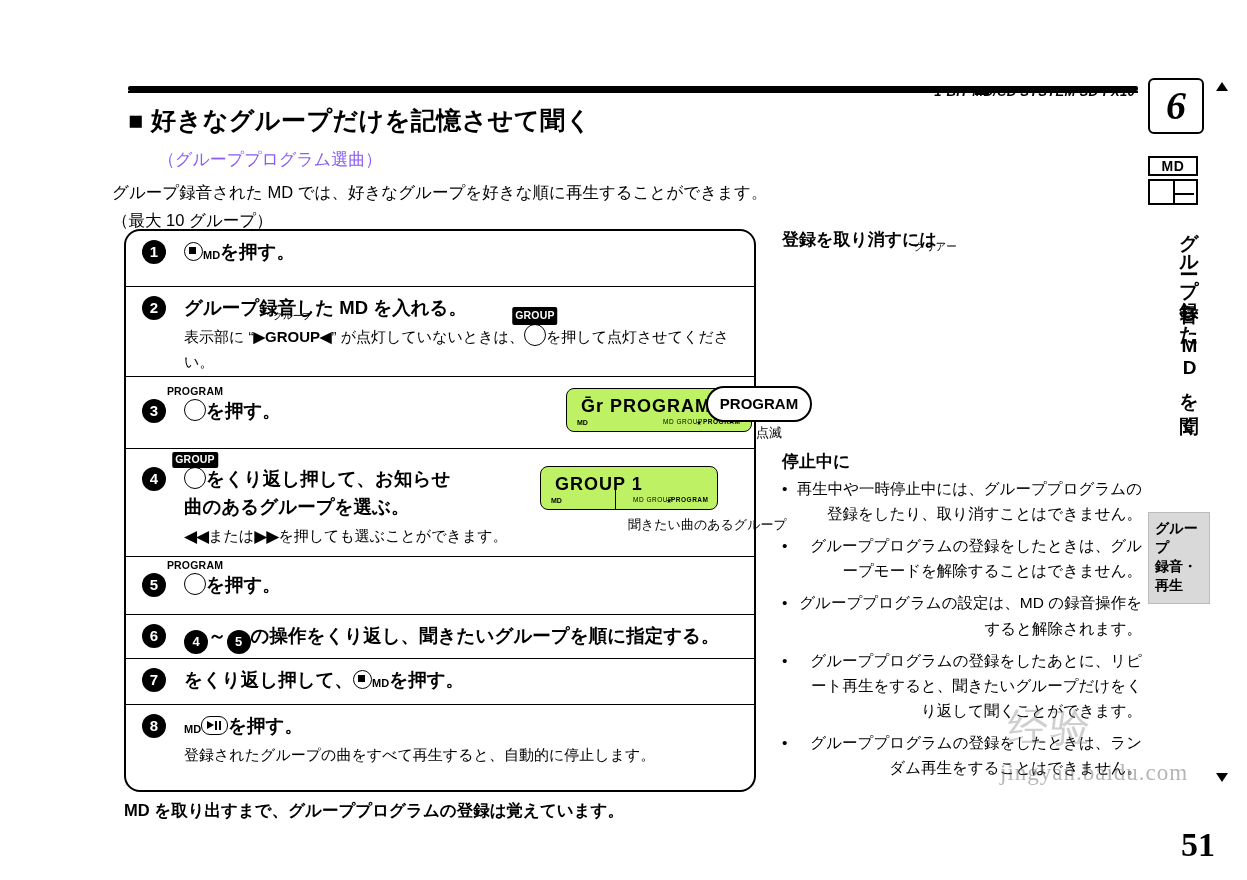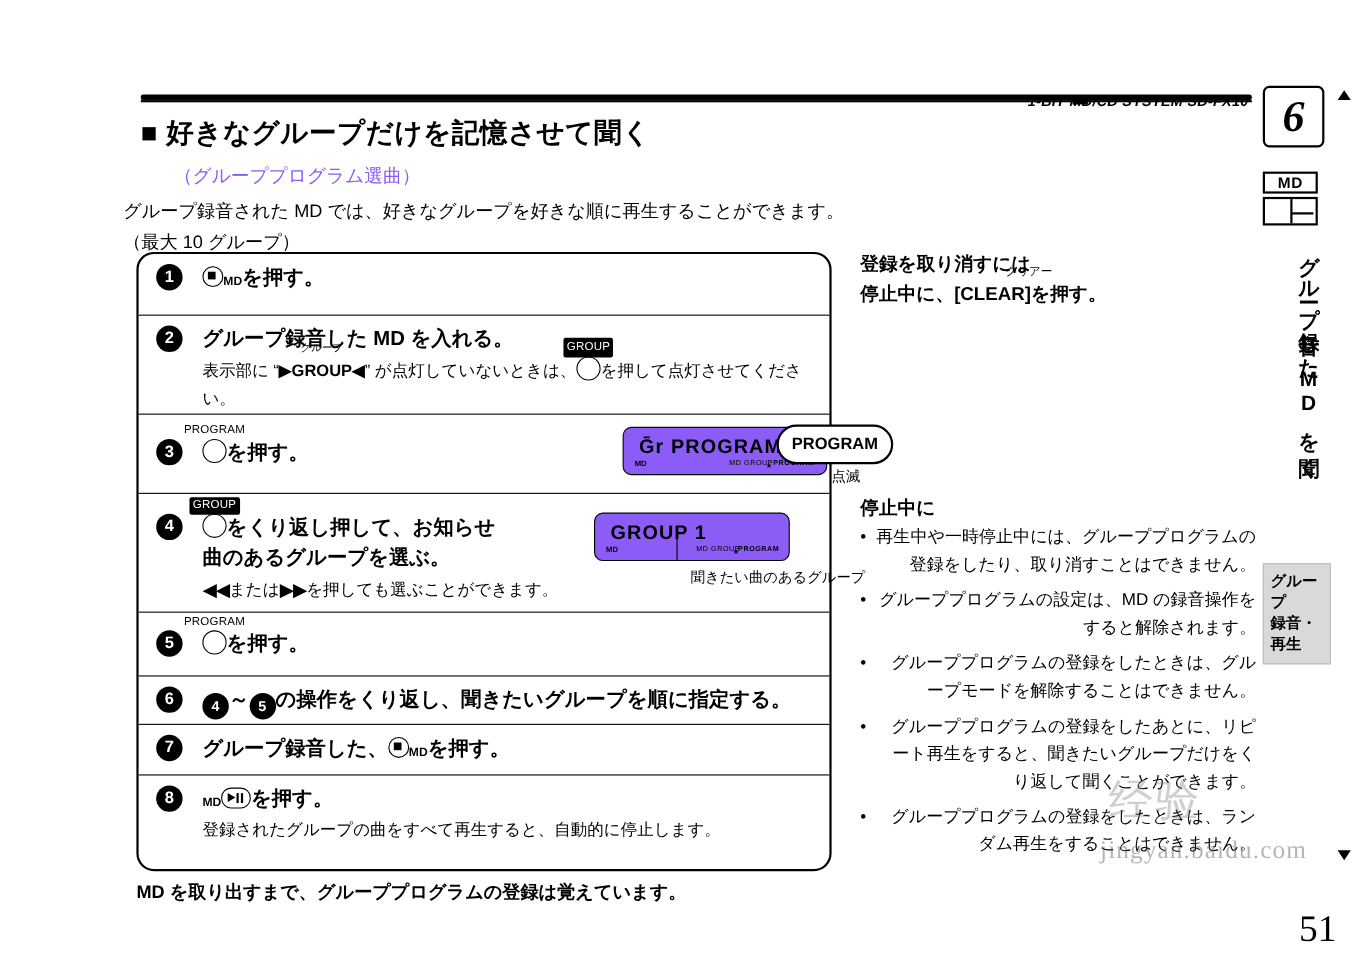--- a/index.html
+++ b/index.html
@@ -288,21 +288,21 @@
     border: 1.8px solid #000;
     border-radius: 50%;
     vertical-align: -4px;
   }
   .btn-cap {
     position: absolute;
     left: 50%;
     transform: translateX(-50%);
     bottom: 20px;
     font-size: 10.5px;
-    font-weight: normal;
+    font-weight: bold;
     white-space: nowrap;
     letter-spacing: 0.2px;
   }
   .btn-cap.inv {
     background: #000;
     color: #fff;
     padding: 0 3px;
     border-radius: 2px;
   }
   .ruby {
@@ -324,21 +324,21 @@
     font-size: 17px;
     vertical-align: -1px;
     letter-spacing: -1px;
   }
 
   
   .lcd {
     position: absolute;
     border: 1.6px solid #000;
     border-radius: 8px;
-    background: #8b5cf6;
+    background: #bef264;
     box-sizing: border-box;
   }
   .lcd .main {
     position: absolute;
     left: 14px;
     top: 7px;
     font-size: 18px;
     font-weight: bold;
     font-family: "Liberation Sans", sans-serif;
     letter-spacing: 1px;
@@ -437,21 +437,21 @@
     left: 124px;
     top: 800px;
     font-size: 16.5px;
     font-weight: bold;
   }
   .page-num {
     position: absolute;
     right: 32px;
     top: 826px;
     font-family: "Liberation Serif", serif;
-    font-weight: normal;
+    font-weight: bold;
     font-size: 34px;
     text-align: right;
   }
   .watermark {
     position: absolute;
     left: 1000px;
     top: 760px;
     font-family: "Liberation Serif", serif;
     font-size: 23px;
     color: rgba(90,90,90,0.45);
@@ -539,21 +539,21 @@
     <div class="step" style="height:44px;">
       <div class="num">6</div>
       <div class="step-main">
         <span class="num sm" style="position:relative;left:0;top:0;display:inline-block;vertical-align:-4px;">4</span><span>～</span><span class="num sm" style="position:relative;left:0;top:0;display:inline-block;vertical-align:-4px;">5</span><span>の操作をくり返し、聞きたいグループを順に指定する。</span>
       </div>
     </div>
 
     <div class="step" style="height:46px;">
       <div class="num">7</div>
       <div class="step-main">
-        <span>グループ録音した、</span><span class="key-stop"></span><span class="md-mini">MD</span><span>を押す。</span>
+        <span>をくり返し押して、</span><span class="key-stop"></span><span class="md-mini">MD</span><span>を押す。</span>
       </div>
     </div>
 
     <div class="step" style="height:70px;">
       <div class="num">8</div>
       <div class="step-main">
         <span class="md-mini">MD</span><span class="key-play"></span><span>を押す。</span>
       </div>
       <div class="step-sub">登録されたグループの曲をすべて再生すると、自動的に停止します。</div>
     </div>
@@ -574,30 +574,27 @@
     <div class="main">GROUP   1</div>
     <div class="tiny-left">MD</div>
     <div class="tiny-mid" style="left:92px;">MD GROUP</div>
     <div class="blink" style="left:130px; bottom:6px;">PROGRAM</div>
     <div class="blink-rays" style="left:124px; bottom:1px;">⋆</div>
     <div class="tick" style="left:74px; top:22px; height:20px;"></div>
   </div>
   <div class="note-small" style="left:628px; top:516px;">聞きたい曲のあるグループ</div>
 
   <div class="cancel-head">登録を取り消すには</div>
-  <div class="cancel-body">
-    <span>停止中に、[CLEAR]を押す。</span>
-  </div>
   <div class="note-small" style="left:914px; top:240px; font-size:10.5px;">クリアー</div>
 
   <div class="notice-head">停止中に</div>
   <ul class="notice-list">
     <li>再生中や一時停止中には、グループプログラムの登録をしたり、取り消すことはできません。</li>
+    <li>グループプログラムの登録をしたときは、グループモードを解除することはできません。</li>
     <li>グループプログラムの設定は、MD の録音操作をすると解除されます。</li>
-    <li>グループプログラムの登録をしたときは、グループモードを解除することはできません。</li>
     <li>グループプログラムの登録をしたあとに、リピート再生をすると、聞きたいグループだけをくり返して聞くことができます。</li>
     <li>グループプログラムの登録をしたときは、ランダム再生をすることはできません。</li>
   </ul>
 
   <div class="footer-note">MD を取り出すまで、グループプログラムの登録は覚えています。</div>
   <div class="watermark-cn">经验</div>
   <div class="watermark">jingyan.baidu.com</div>
   <div class="page-num">51</div>
 
 </div>

